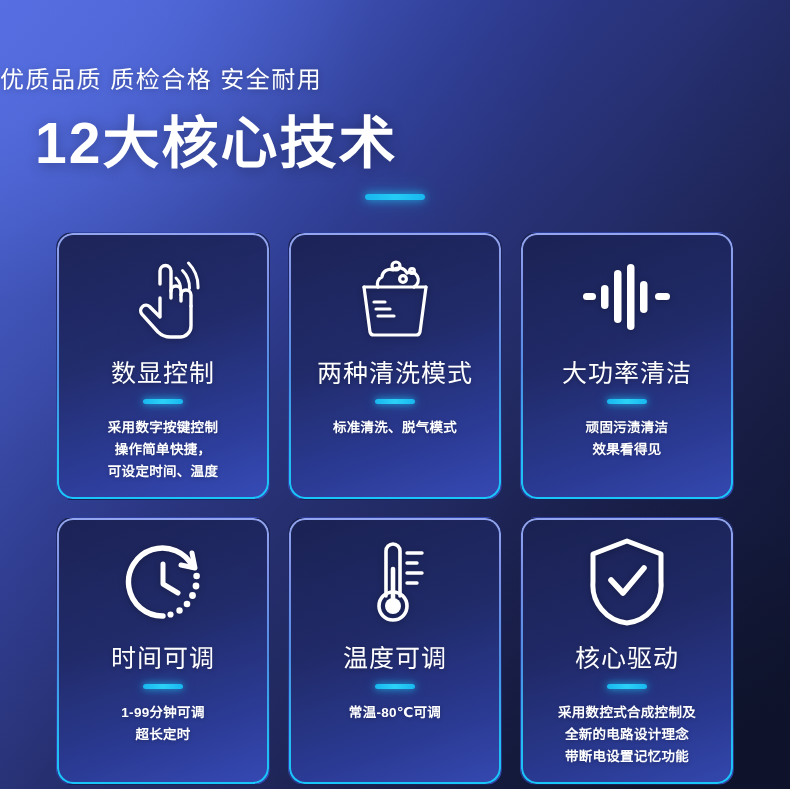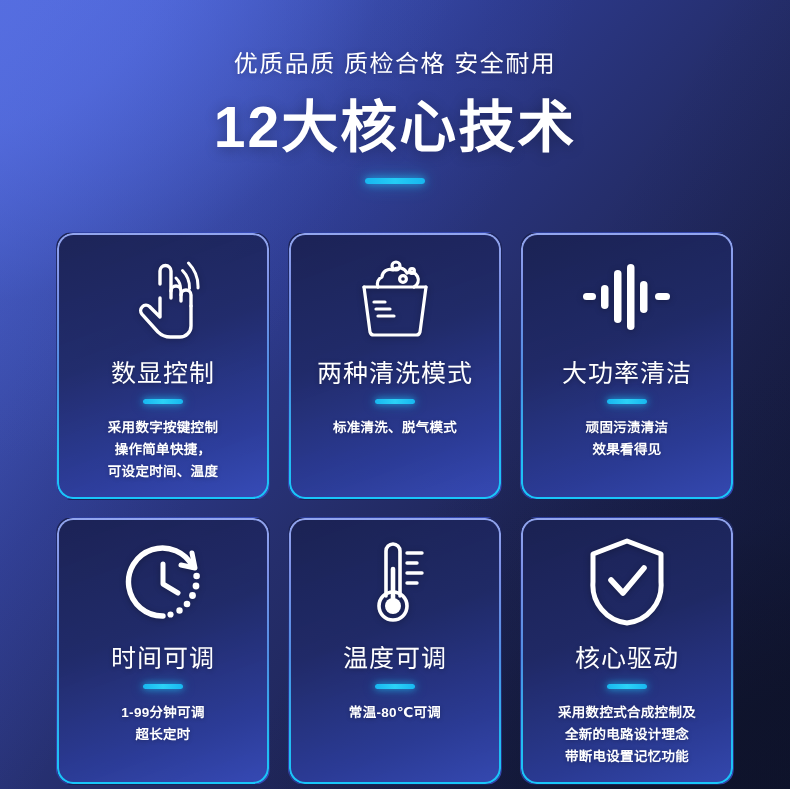--- a/index.html
+++ b/index.html
@@ -35,41 +35,41 @@
     inset: 0;
     background:
       linear-gradient(118deg, rgba(110,135,240,0.20) 0%, rgba(110,135,240,0.0) 38%),
       linear-gradient(300deg, rgba(10,14,34,0.34) 0%, rgba(10,14,34,0.0) 42%);
     pointer-events: none;
   }
 
   
   .header {
     position: absolute;
-    top: 0; left: 0; right: 0;
-    text-align: center;
+    top: 16px; left: 0; right: 0;
     z-index: 3;
   }
   .eyebrow {
     margin-top: 52px;
     font-size: 24px;
     letter-spacing: 1.5px;
     color: #ffffff;
     font-weight: 500;
     line-height: 1;
     text-shadow: 0 1px 6px rgba(0,0,0,0.28);
   }
   .headline {
     margin-top: 22px;
     font-size: 57px;
     font-weight: bold;
     color: #ffffff;
     letter-spacing: 2px;
     line-height: 1.02;
     text-shadow: 0 2px 14px rgba(0,0,0,0.30);
+    padding-left: 35px;
   }
   .headline-rule {
     margin: 22px auto 0 auto;
     width: 60px;
     height: 6px;
     border-radius: 4px;
     background: linear-gradient(90deg, #18b7f0 0%, #24ccf5 50%, #18b7f0 100%);
     box-shadow: 0 0 9px rgba(30,190,245,0.85), 0 0 18px rgba(30,190,245,0.45);
   }
 

